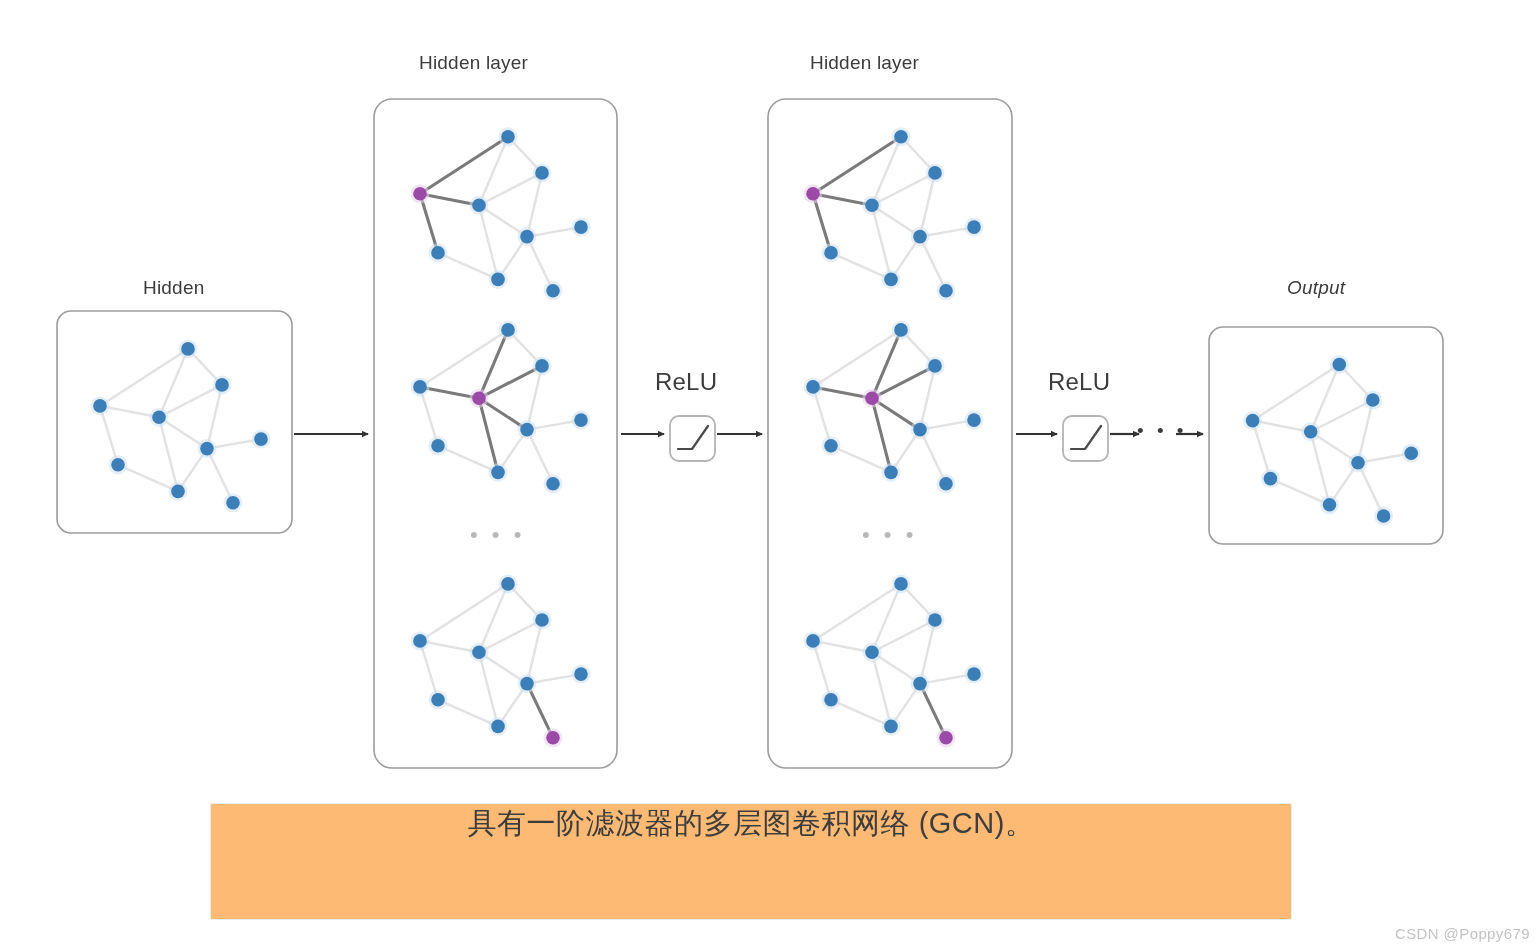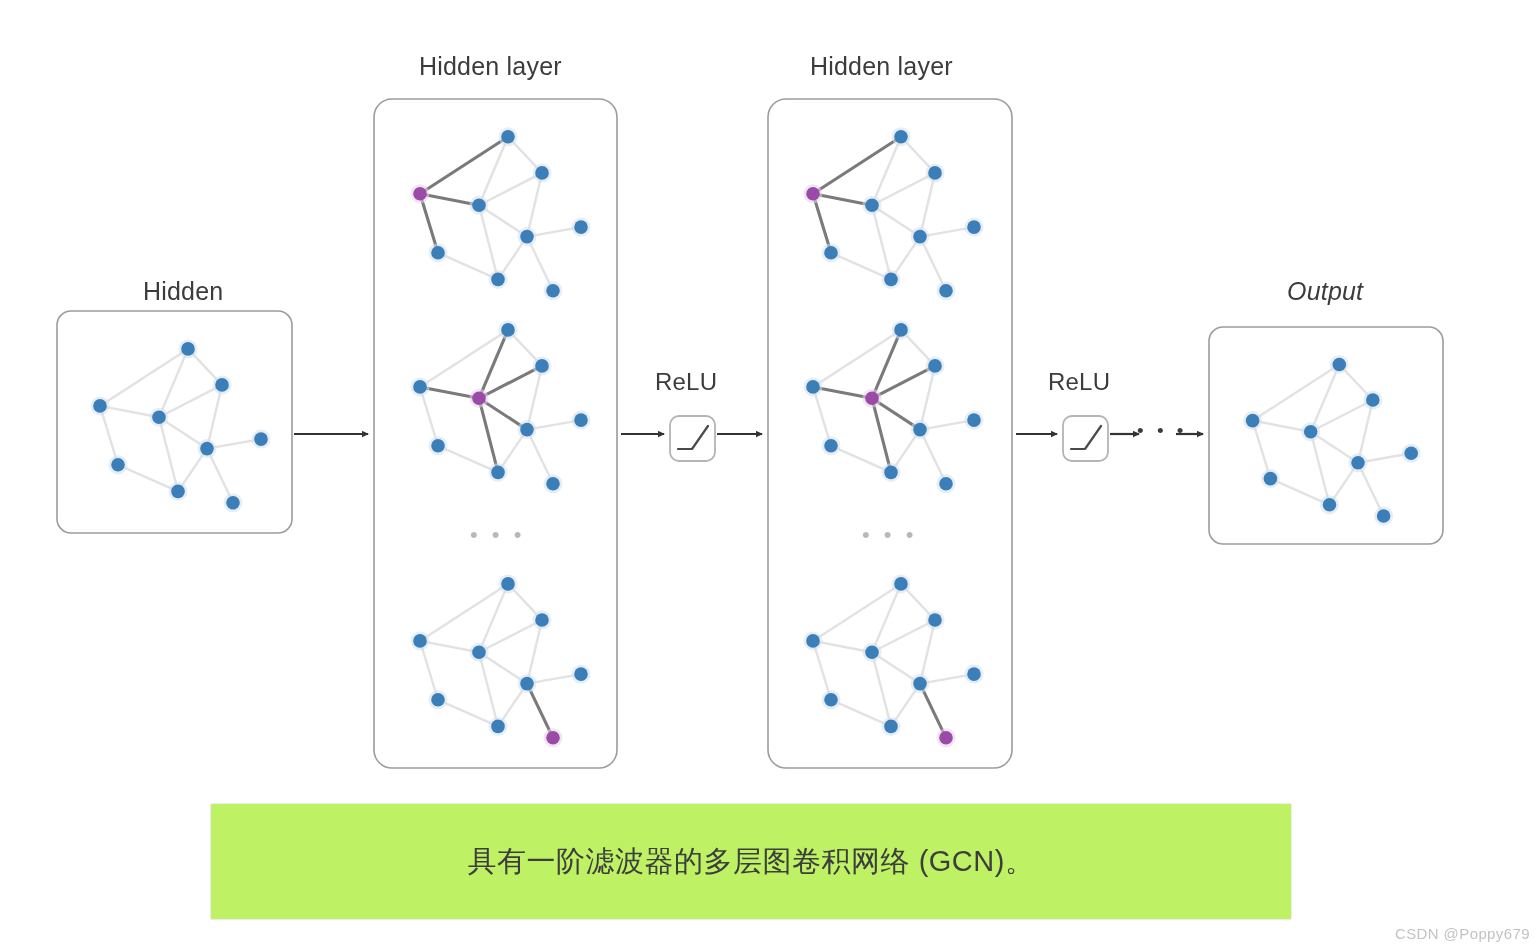--- a/index.html
+++ b/index.html
@@ -4,28 +4,28 @@
 <style>
   html,body{margin:0;padding:0;background:#ffffff;}
   body{
     width:1538px;height:948px;position:relative;overflow:hidden;
     font-family:"Liberation Sans","DejaVu Sans",sans-serif;
     color:#333;
   }
   #stage{position:absolute;inset:0;}
   svg.diagram{position:absolute;left:0;top:0;width:1538px;height:948px;}
   .lbl{
-    position:absolute;font-size:25px;color:#3c3c3c;
+    position:absolute;font-size:19px;color:#3c3c3c;
     letter-spacing:.2px;white-space:nowrap;
   }
   .caption-box{
     position:absolute;left:210px;top:803px;width:1080px;height:115px;
-    background:#bef264;border:1px solid #ececec;border-radius:2px;
+    background:#fdba74;border:1px solid #ececec;border-radius:2px;
     box-shadow:0 0 0 0 rgba(0,0,0,0);
-    display:flex;align-items:center;justify-content:center;
+    display:flex;align-items:flex-start;justify-content:center;
   }
   .caption-text{
     font-size:29px;color:#3d3d3d;letter-spacing:.5px;
     font-family:"Liberation Sans","DejaVu Sans",sans-serif;
   }
   .watermark{
     position:absolute;right:8px;bottom:6px;font-size:15px;color:#c3c3c3;
     letter-spacing:.4px;
   }
   .dots{position:absolute;font-size:22px;color:#b8b8b8;letter-spacing:4px;}

